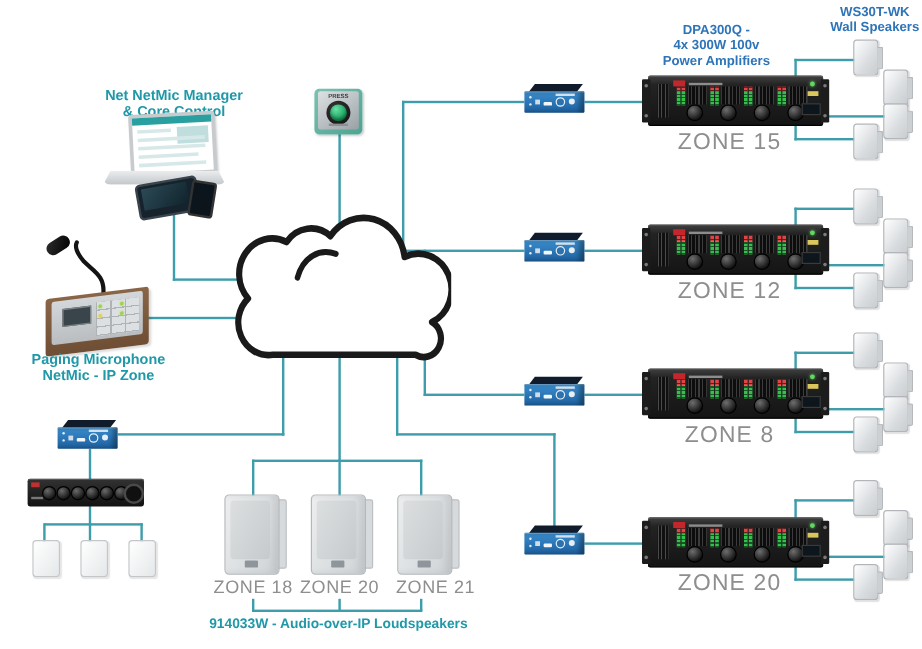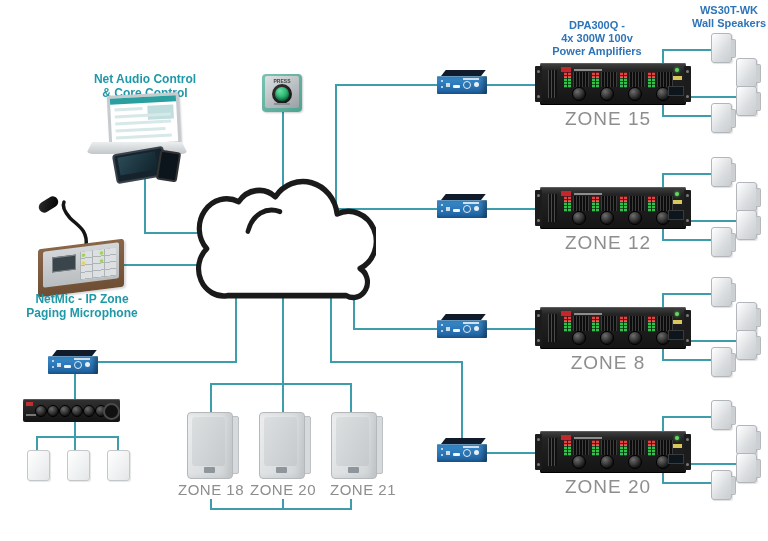--- a/index.html
+++ b/index.html
@@ -140,21 +140,21 @@
   <div class="ln v" style="left:36px;top:436px;height:16px"></div>
   <div class="ln v" style="left:74px;top:436px;height:16px"></div>
   <div class="ln v" style="left:117px;top:436px;height:16px"></div>
 
   <svg style="position:absolute;left:193px;top:177px" width="183" height="131" viewBox="0 0 160 106" preserveAspectRatio="none">
     <path d="M 30 96 A 22 22 0 0 1 12 58 A 24 24 0 0 1 40 20 A 22 22 0 0 1 72 16 A 30 30 0 0 1 126 30 A 24 24 0 0 1 146 74 A 12 12 0 0 1 134 96 Z" fill="#ffffff" stroke="#1a1a1a" stroke-width="4.5" stroke-linejoin="round"></path>
     <path d="M 48 44 C 52 30 64 24 76 28" fill="none" stroke="#1a1a1a" stroke-width="4" stroke-linecap="round"></path>
   </svg>
 
   <div class="lbl lbl-teal" style="left:85px;top:72px;width:120px">
-    <div>Net Audio Control</div>
+    <div>Net NetMic Manager</div>
     <div>&amp; Core Control</div>
   </div>
   <div class="laptop">
     <div class="lp-screen">
       <div class="lp-disp">
         <div class="lp-bar"></div>
         <div class="lp-map"></div>
         <div class="lp-row" style="top:10px;width:28px"></div>
         <div class="lp-row" style="top:17px;width:56px"></div>
         <div class="lp-row" style="top:24px;width:56px"></div>
@@ -187,22 +187,22 @@
     <div class="nm-panel">
       <div class="nm-lcd"></div>
       <div class="nm-btns"></div>
       <div class="nm-led" style="left:39px;top:7px"></div>
       <div class="nm-led" style="left:57px;top:7px"></div>
       <div class="nm-led y" style="left:39px;top:15px"></div>
       <div class="nm-led" style="left:57px;top:15px"></div>
     </div>
   </div>
   <div class="lbl lbl-teal" style="left:22px;top:292px;width:120px">
+    <div>Paging Microphone</div>
     <div>NetMic - IP Zone</div>
-    <div>Paging Microphone</div>
   </div>
 
   <div class="lbl lbl-blue" style="left:537px;top:19px;width:120px">
     <div>DPA300Q -</div>
     <div>4x 300W 100v</div>
     <div>Power Amplifiers</div>
   </div>
   <div class="lbl lbl-blue" style="left:669px;top:4px;width:120px">
     <div>WS30T-WK</div>
     <div>Wall Speakers</div>
@@ -461,14 +461,15 @@
   </div>
   <div class="zonespk" style="left:331px;top:412px">
     <div class="zs-bracket"></div>
     <div class="zs-body"></div>
     <div class="zs-grille"></div>
     <div class="zs-badge"></div>
   </div>
   <div class="lbl-zone small" style="left:171px;top:481px;width:80px">ZONE 18</div>
   <div class="lbl-zone small" style="left:243px;top:481px;width:80px">ZONE 20</div>
   <div class="lbl-zone small" style="left:323px;top:481px;width:80px">ZONE 21</div>
+  <div class="lbl lbl-teal" style="left:172px;top:513px;width:220px;font-size:11.5px">914033W - Audio-over-IP Loudspeakers</div>
 
 </div>
 
 </body></html>

